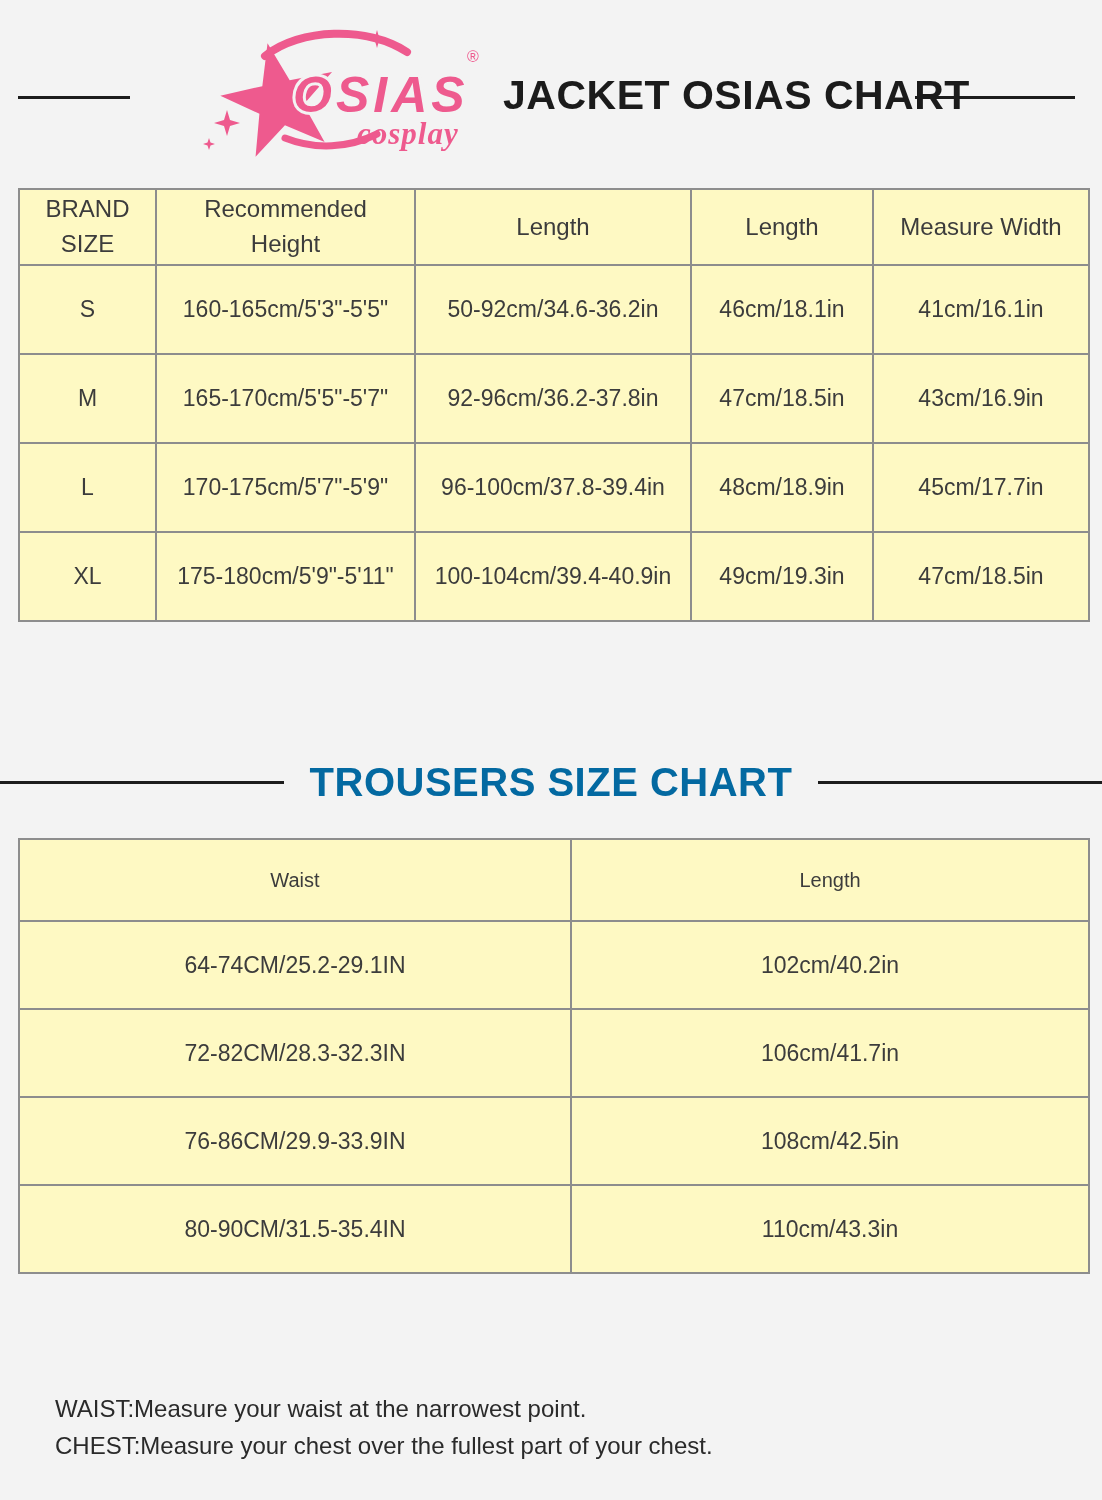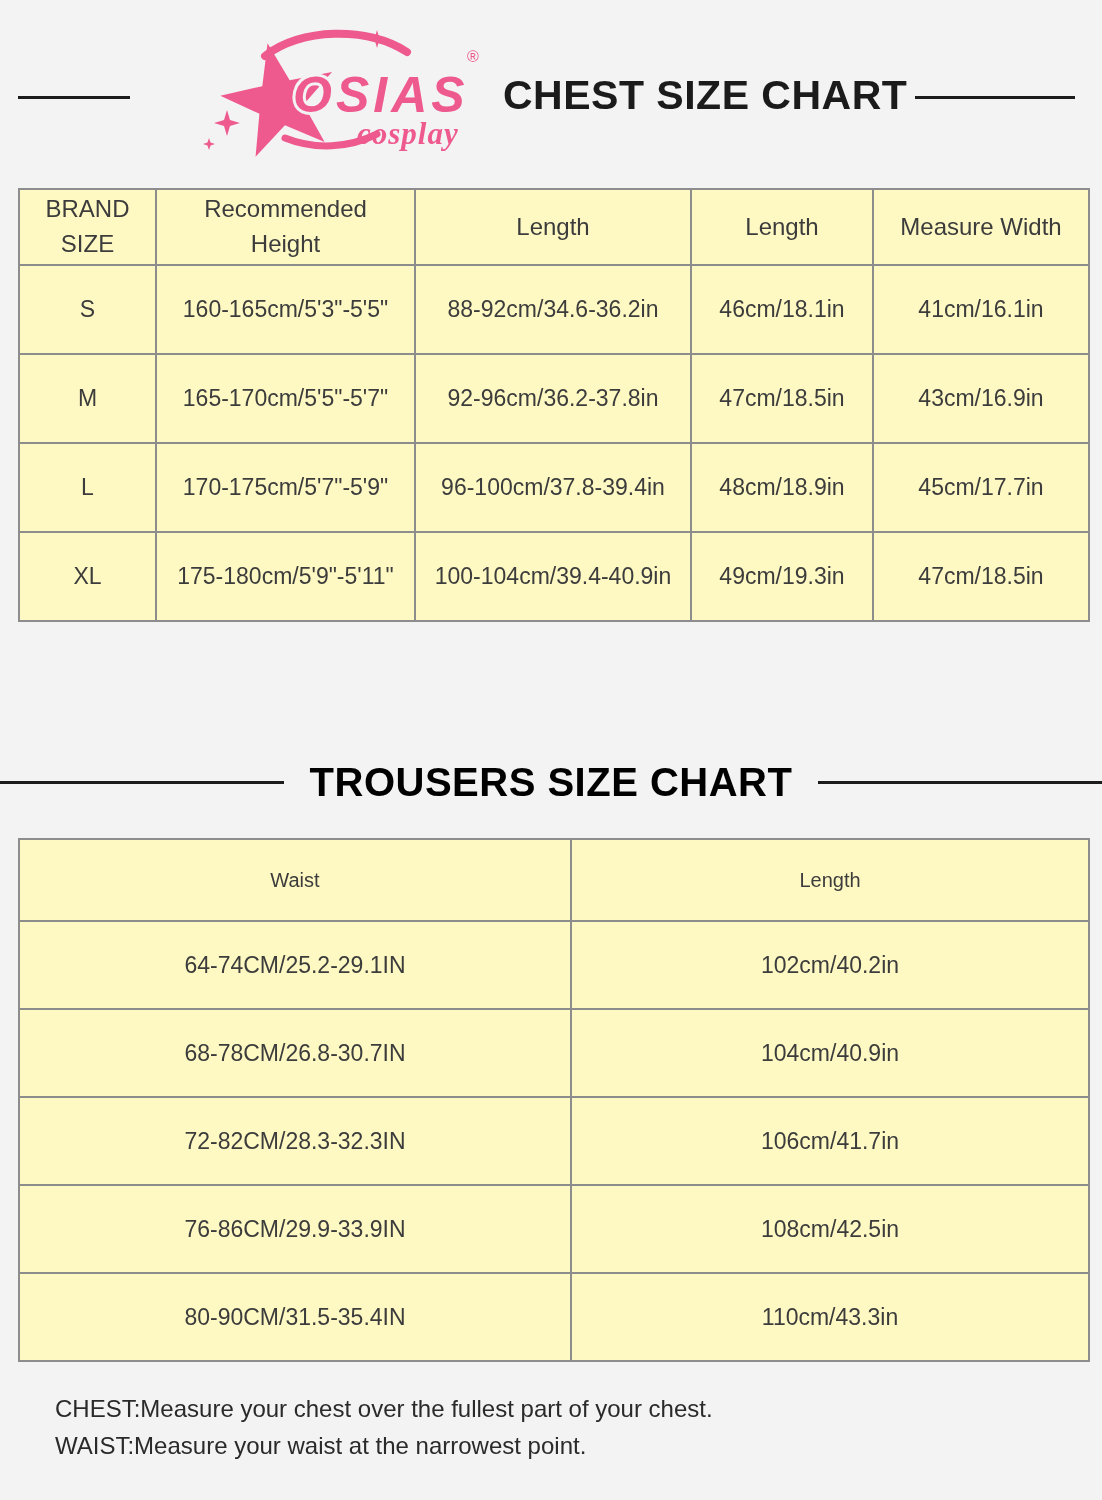--- a/index.html
+++ b/index.html
@@ -33,21 +33,21 @@
   #jacket-table td{height:87px;font-size:23px;}
   #trousers-table{top:838px;}
   #trousers-table th{height:80px;font-size:20px;}
   #trousers-table td{height:86px;font-size:23px;}
   
   .trousers-header{
     position:absolute;left:0;top:760px;width:1102px;
     display:flex;align-items:center;justify-content:center;gap:26px;
   }
   .t-line{height:3px;background:#1c1c1c;width:284px;flex:0 0 auto;}
-  .t-title{font-size:40px;font-weight:bold;color:#000000;letter-spacing:.5px;white-space:nowrap;}
+  .t-title{font-size:40px;font-weight:bold;color:#0369a1;letter-spacing:.5px;white-space:nowrap;}
   
   .notes{
     position:absolute;left:55px;top:1390px;
     font-size:24px;color:#2a2a2a;line-height:37px;
   }
 </style>
 </head>
 <body>
 
 <div class="hdr-line line-jacket-left"></div>
@@ -72,21 +72,21 @@
     <g transform="translate(14,124)">
       <path d="M0,-6 L1.5,-1.5 L6,0 L1.5,1.5 L0,6 L-1.5,1.5 L-6,0 L-1.5,-1.5 Z" fill="#ee5a8e"></path>
     </g>
 
     <text x="98" y="92" font-family="Liberation Sans, sans-serif" font-weight="bold" font-style="italic" font-size="50" letter-spacing="4" fill="#ee5a8e" stroke="#f3f3f3" stroke-width="6" paint-order="stroke">OSIAS</text>
     <text x="272" y="42" font-family="Liberation Sans, sans-serif" font-size="16" fill="#ee5a8e">®</text>
     <text x="162" y="124" font-family="Liberation Serif, serif" font-style="italic" font-weight="bold" font-size="31" letter-spacing="1" fill="#ee5a8e">cosplay</text>
   </svg>
 </div>
 
-<div class="main-title">CHEST SIZE CHART</div>
+<div class="main-title">JACKET OSIAS CHART</div>
 
 <table id="jacket-table" class="size-table">
   <colgroup>
     <col style="width:137px">
       <col style="width:259px">
       <col style="width:276px">
     <col style="width:182px">
       <col style="width:216px">
   </colgroup>
   <tbody>
@@ -95,21 +95,21 @@
 SIZE</th>
     <th>Recommended
 Height</th>
     <th>Length</th>
     <th>Length</th>
     <th>Measure Width</th>
   </tr>
   <tr>
     <td>S</td>
     <td>160-165cm/5'3"-5'5"</td>
-    <td>88-92cm/34.6-36.2in</td>
+    <td>50-92cm/34.6-36.2in</td>
     <td>46cm/18.1in</td>
     <td>41cm/16.1in</td>
   </tr>
   <tr>
     <td>M</td>
     <td>165-170cm/5'5"-5'7"</td>
     <td>92-96cm/36.2-37.8in</td>
     <td>47cm/18.5in</td>
     <td>43cm/16.9in</td>
   </tr>
@@ -144,34 +144,30 @@
   <tbody>
       <tr>
     <th>Waist</th>
     <th>Length</th>
   </tr>
   <tr>
     <td>64-74CM/25.2-29.1IN</td>
     <td>102cm/40.2in</td>
   </tr>
   <tr>
-    <td>68-78CM/26.8-30.7IN</td>
-    <td>104cm/40.9in</td>
-  </tr>
-  <tr>
     <td>72-82CM/28.3-32.3IN</td>
     <td>106cm/41.7in</td>
   </tr>
   <tr>
     <td>76-86CM/29.9-33.9IN</td>
     <td>108cm/42.5in</td>
   </tr>
   <tr>
     <td>80-90CM/31.5-35.4IN</td>
     <td>110cm/43.3in</td>
   </tr>
 </tbody>
   </table>
 
 <div class="notes">
+  <div>WAIST:Measure your waist at the narrowest point.</div>
   <div>CHEST:Measure your chest over the fullest part of your chest.</div>
-  <div>WAIST:Measure your waist at the narrowest point.</div>
 </div>
 
 </body></html>

